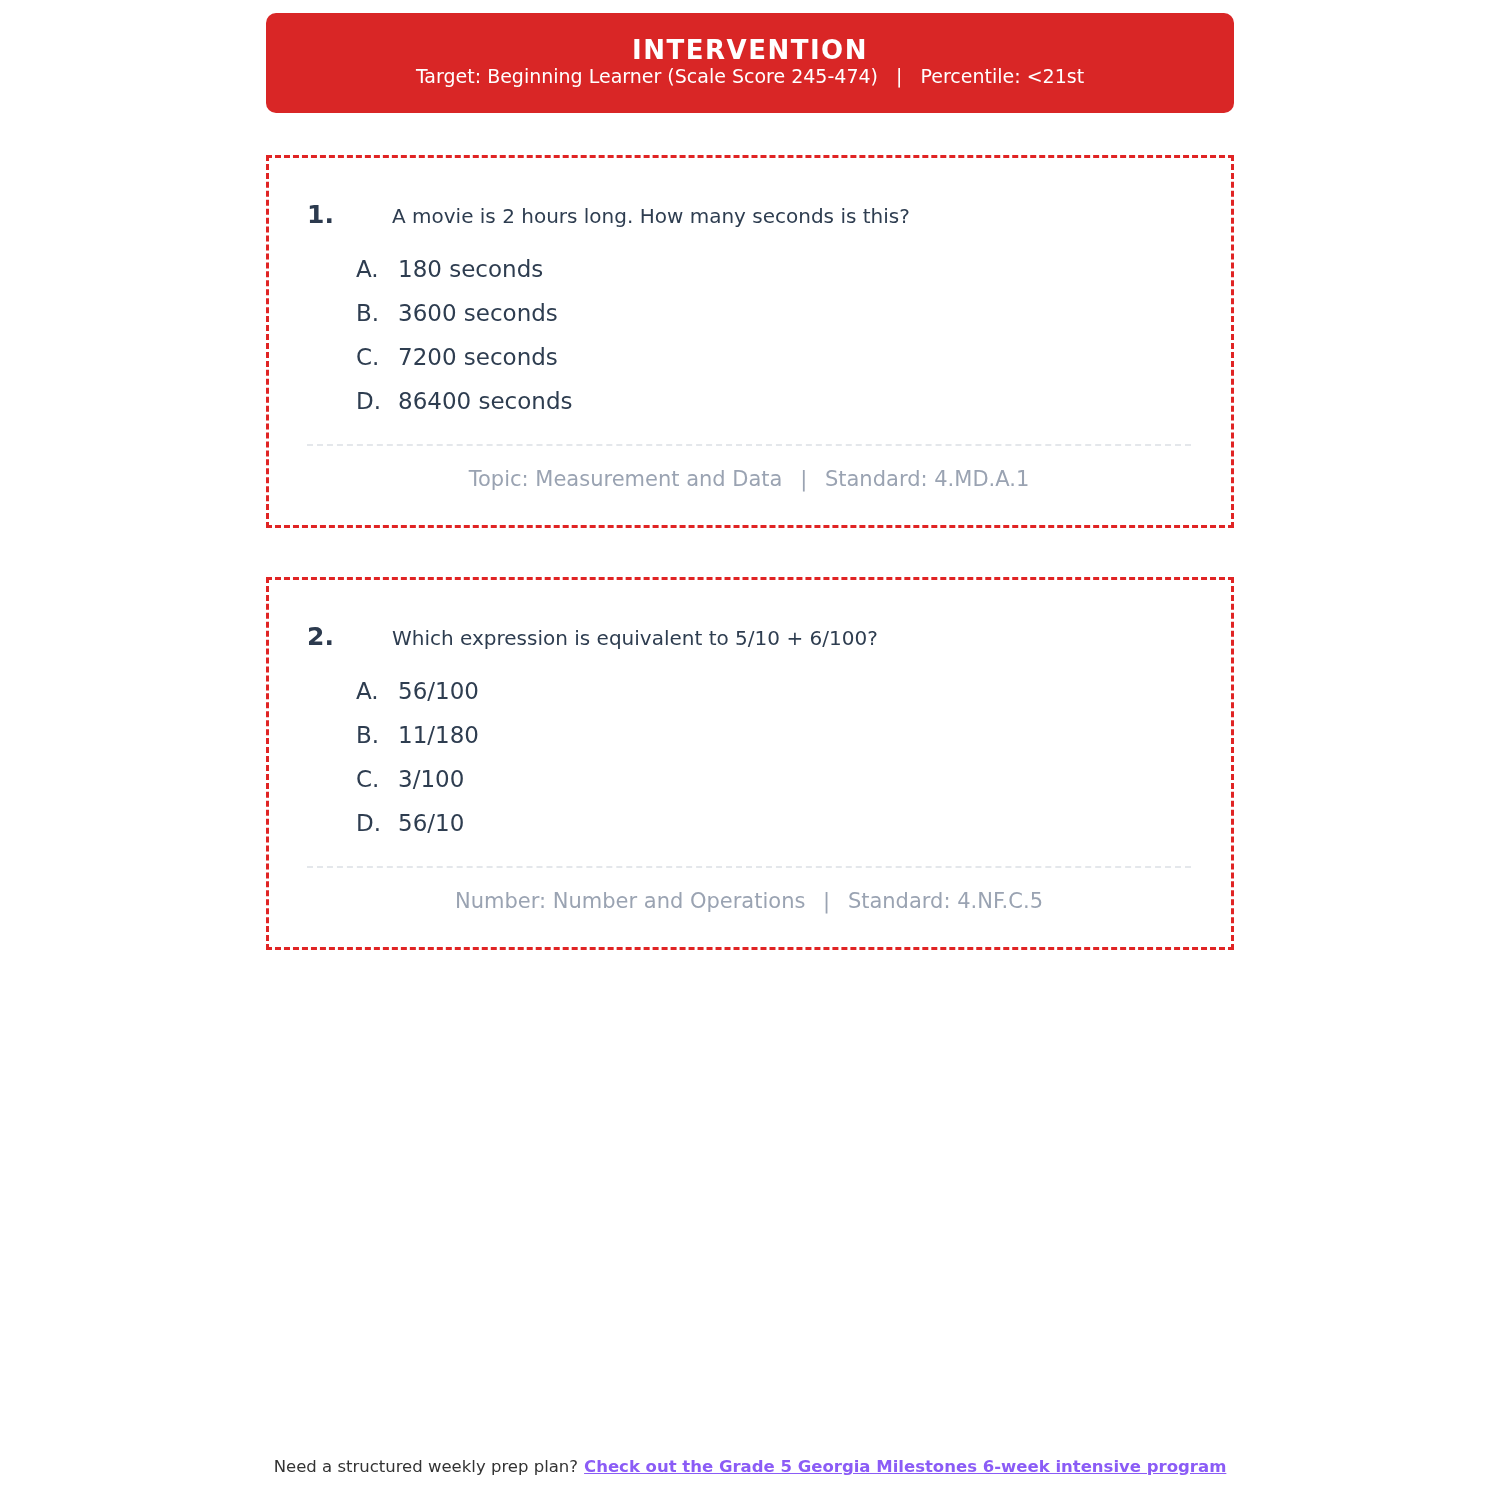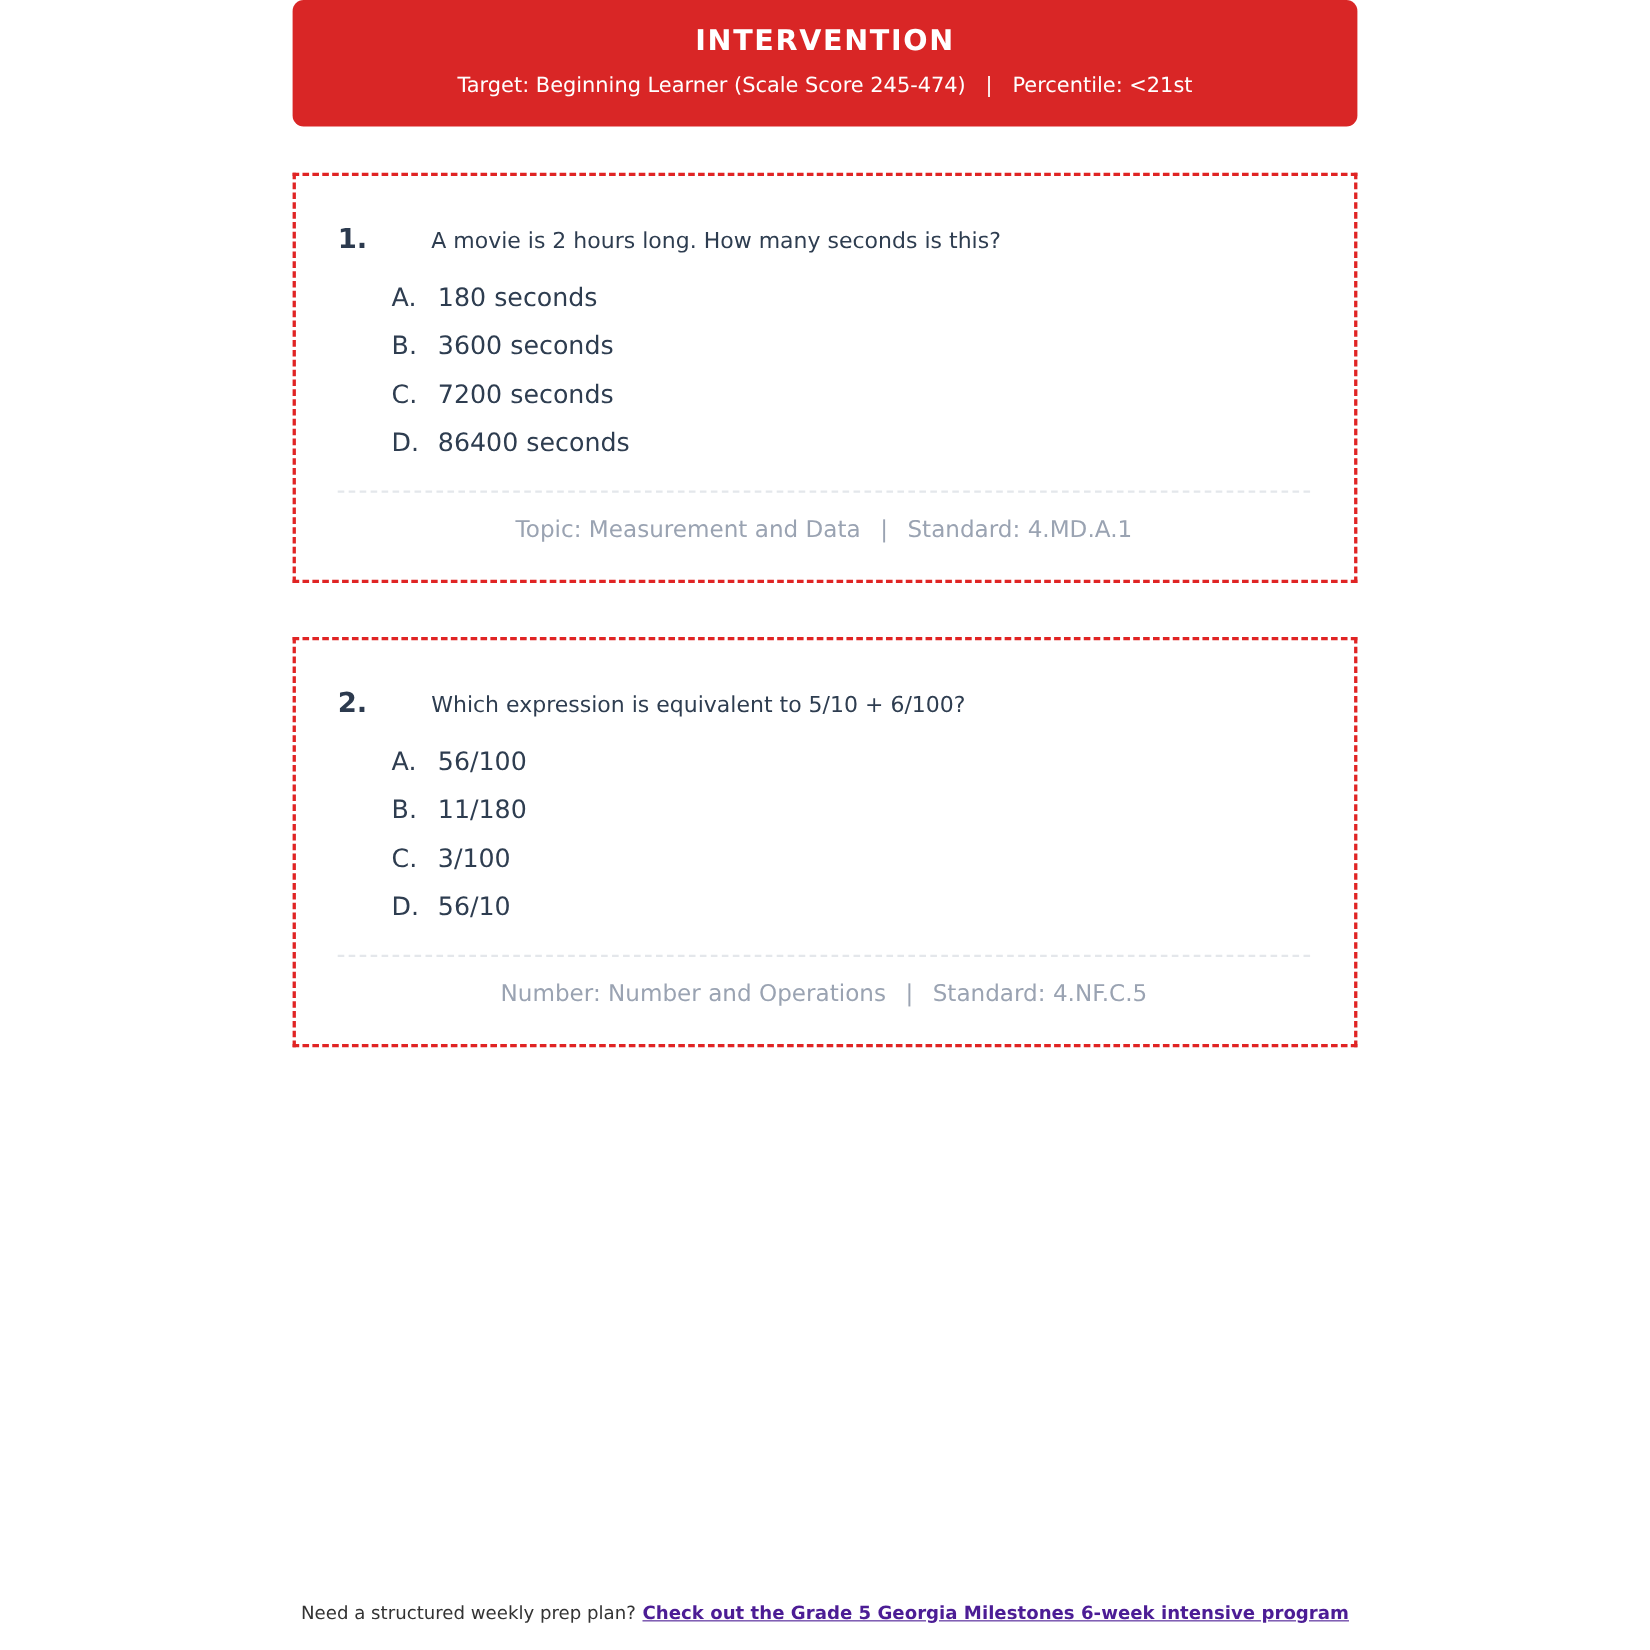--- a/index.html
+++ b/index.html
@@ -9,37 +9,37 @@
     width: 1500px;
     height: 1500px;
     background: #ffffff;
     font-family: "DejaVu Sans", "Liberation Sans", sans-serif;
     color: #2e3d50;
     position: relative;
   }
   .page {
     width: 968px;
     margin: 0 auto;
+    padding-top: 13px;
   }
   
   .banner {
     background: #d92626;
     border-radius: 10px;
     color: #ffffff;
     text-align: center;
     padding: 22px 20px 26px 20px;
   }
   .banner-title {
     font-size: 26px;
     font-weight: bold;
     letter-spacing: 1.5px;
   }
   .banner-subtitle {
     font-size: 19px;
-    margin-top: 15px;
     font-weight: normal;
   }
   .banner-subtitle .pipe { margin: 0 12px; }
   
   .card {
     border: 3px dashed #e02424;
     background: #ffffff;
     margin-top: 42px;
     padding: 42px 40px 34px 38px;
   }
@@ -85,21 +85,21 @@
   .footer {
     position: absolute;
     left: 0;
     right: 0;
     top: 1457px;
     text-align: center;
     font-size: 16.5px;
     color: #333333;
   }
   .footer-link {
-    color: #4c1d95;
+    color: #8b5cf6;
     font-weight: bold;
     text-decoration: underline;
     margin-left: 6px;
     cursor: pointer;
   }
 </style>
 </head>
 <body>
 
 <div class="page">

